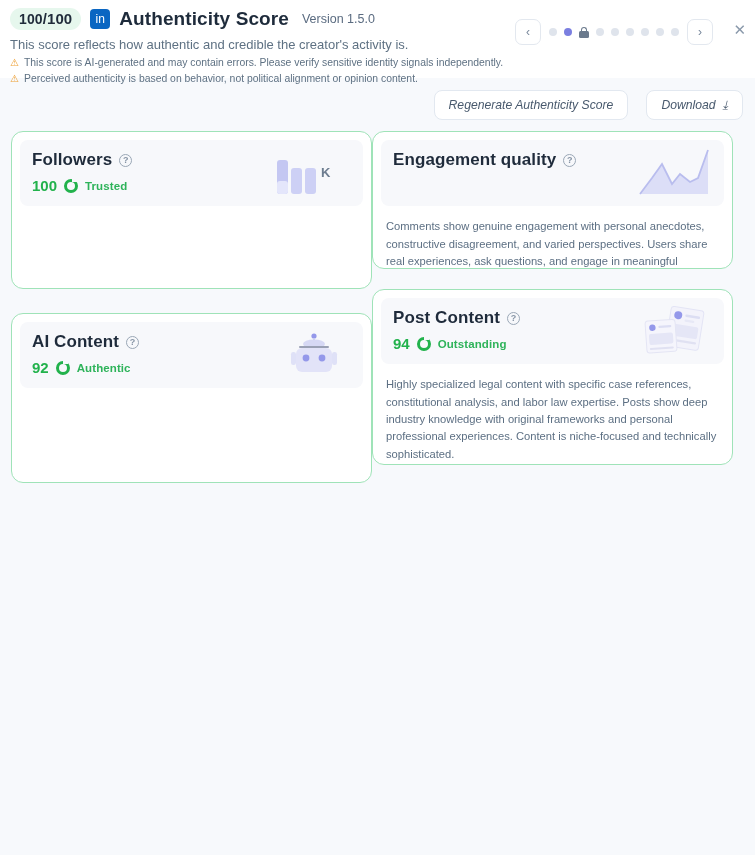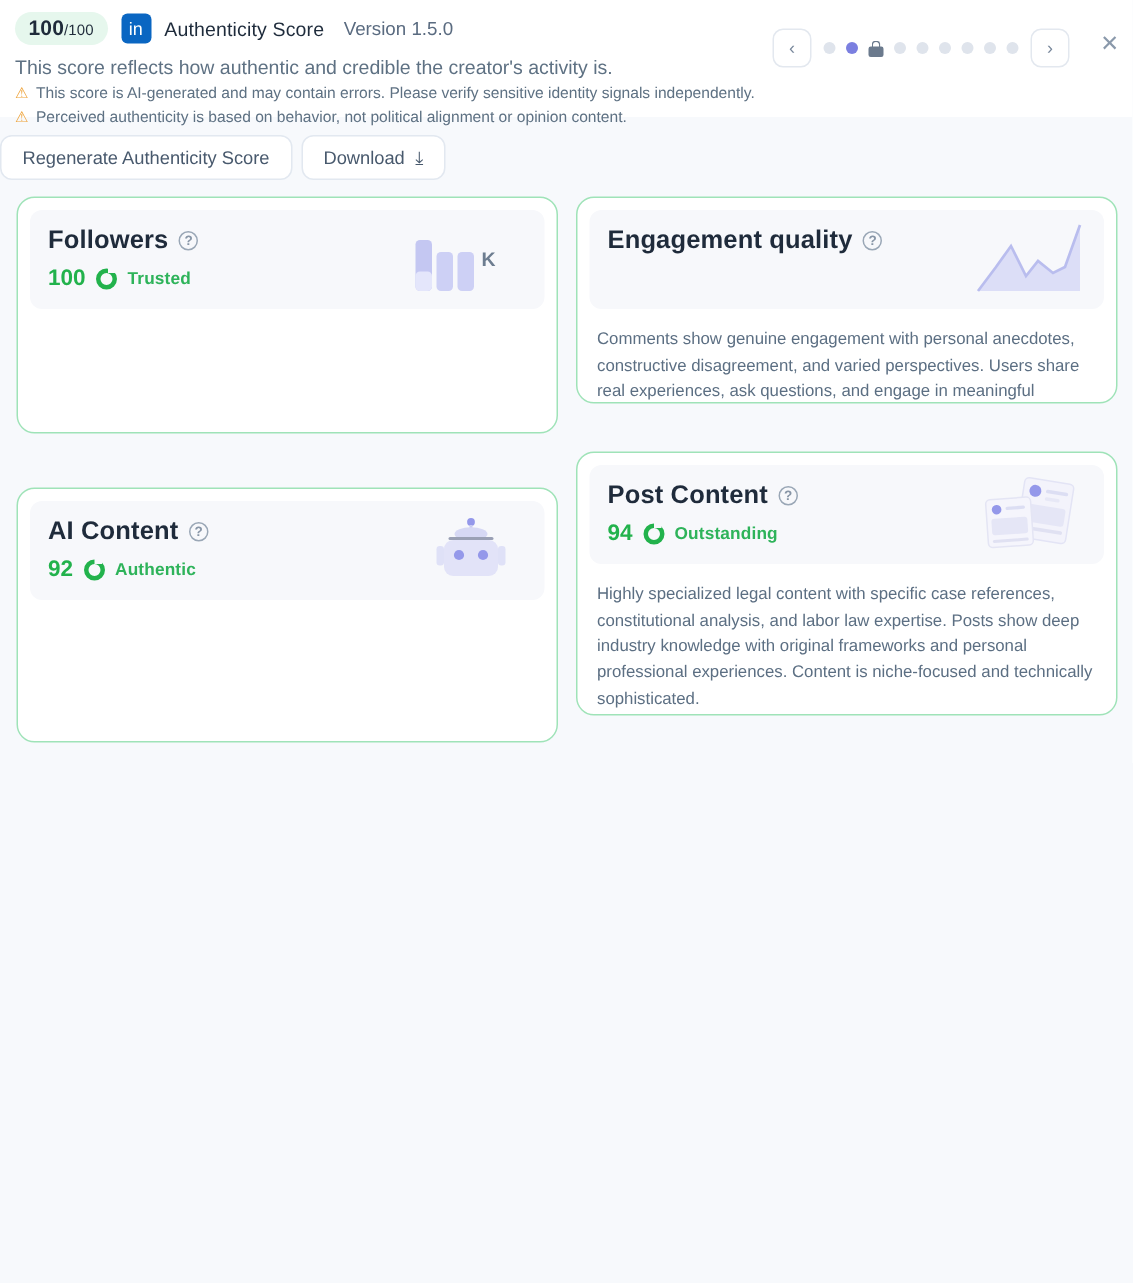--- a/index.html
+++ b/index.html
@@ -18,30 +18,30 @@
     padding: 6px 10px 8px 10px;
     height: 78px;
   }
   .title-row { display: flex; align-items: center; gap: 9px; height: 26px; }
   .score-pill {
     background: #e6f7ed; color: #1f2b3a;
     border-radius: 12px; padding: 3px 9px 4px 9px;
     font-size: 14px; font-weight: 600; letter-spacing: .1px;
     line-height: 1;
   }
-  .score-pill .den { font-size: 10px; font-weight: 400; }
+  .score-pill .den { font-size: 15px; font-weight: 700; }
   .li-badge {
     width: 20px; height: 20px; border-radius: 4px;
     background: #0a66c2; color: #fff;
     font-size: 12px; font-weight: 400;
     display: flex; align-items: center; justify-content: center;
     font-family: "Liberation Sans", sans-serif;
     line-height: 1; padding-bottom: 1px;
   }
-  .app-title { font-size: 13px; font-weight: 400; color: #1e2b3b; letter-spacing: .1px; }
+  .app-title { font-size: 19px; font-weight: 700; color: #1e2b3b; letter-spacing: .1px; }
   .version { font-size: 12.5px; color: #5a6b80; margin-left: 4px; }
 
   .subtitle { font-size: 13px; color: #5e7183; margin-top: 4px; line-height: 1.35; }
   .warn-line { display: flex; align-items: flex-start; gap: 5px; font-size: 10.4px; color: #5e7183; margin-top: 2px; line-height: 1.35; }
   .warn-ico { color: #eea33a; font-size: 10px; line-height: 1.3; }
 
   
   .pager { position: absolute; top: 19px; right: 42px; display: flex; align-items: center; gap: 8px; }
   .pager-btn {
     width: 26px; height: 26px; border: 1px solid #e3e8ef; border-radius: 7px;
@@ -50,29 +50,29 @@
   }
   .dots { display: flex; align-items: center; gap: 7px; }
   .dot { width: 8px; height: 8px; border-radius: 50%; background: #dfe4ec; }
   .dot.active { background: #7b7fe0; }
   .lock-ico { width: 10px; height: 11px; position: relative; }
   .lock-ico .body { position: absolute; bottom: 0; left: 0; width: 10px; height: 7px; background: #6b7a8d; border-radius: 1.5px; }
   .lock-ico .shackle { position: absolute; top: 0; left: 2.2px; width: 5.6px; height: 5px; border: 1.6px solid #6b7a8d; border-bottom: none; border-radius: 3px 3px 0 0; }
   .close-x { position: absolute; top: 22px; right: 9px; font-size: 15px; color: #8a99ab; line-height: 1; }
 
   
-  .actions { display: flex; justify-content: flex-start; gap: 6px; padding: 12px 12px 0 0; }
+  .actions { display: flex; justify-content: flex-end; gap: 18px; padding: 12px 12px 0 0; font-style: italic; }
   .btn {
     border: 1px solid #e2e8f0; background: #fff; border-radius: 8px;
     font-size: 12.2px; color: #48596d; padding: 8px 14px;
     display: flex; align-items: center; gap: 7px; line-height: 1;
   }
 
   
-  .grid { display: flex; flex-wrap: wrap; gap: 12px; padding: 11px 9px 0 11px; }
+  .grid { display: flex; flex-wrap: wrap; gap: 0; padding: 11px 9px 0 11px; }
   .card {
     width: 361px;
     background: #ffffff;
     border: 1px solid #9fe3b8;
     border-radius: 12px;
     overflow: hidden;
     padding-bottom: 4px;
   }
   .card.h1 { height: 158px; }
   .card.h2 { height: 138px; }

